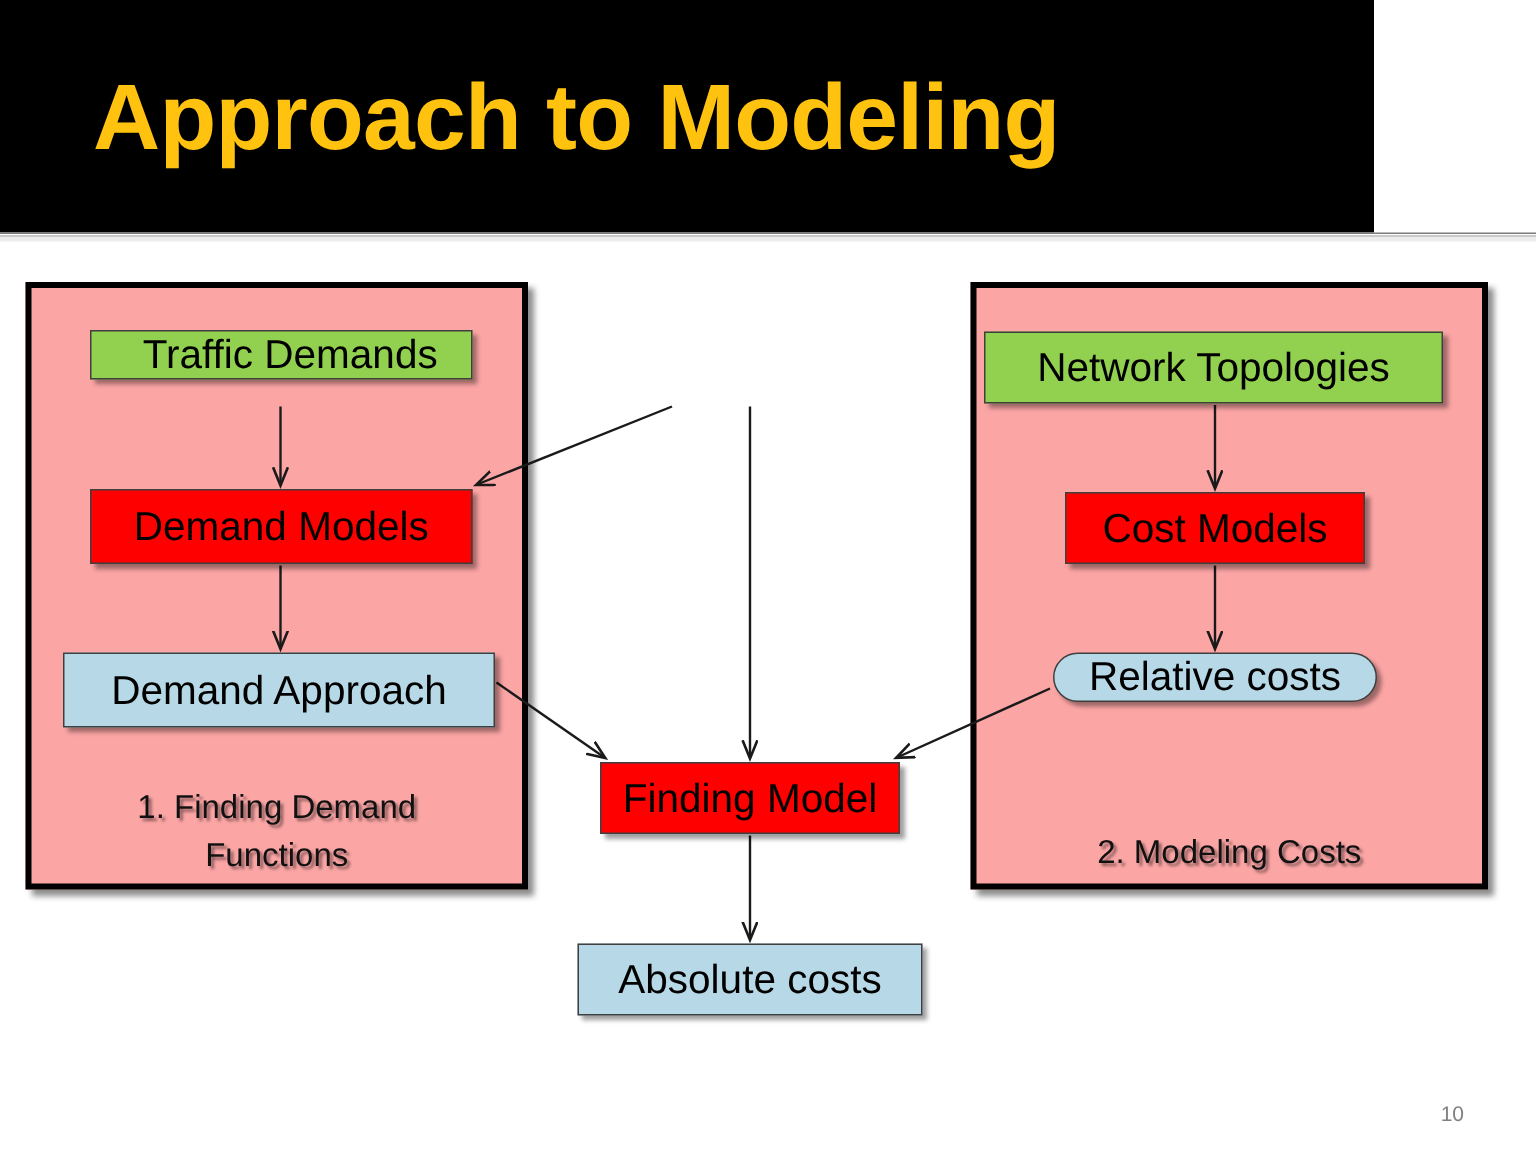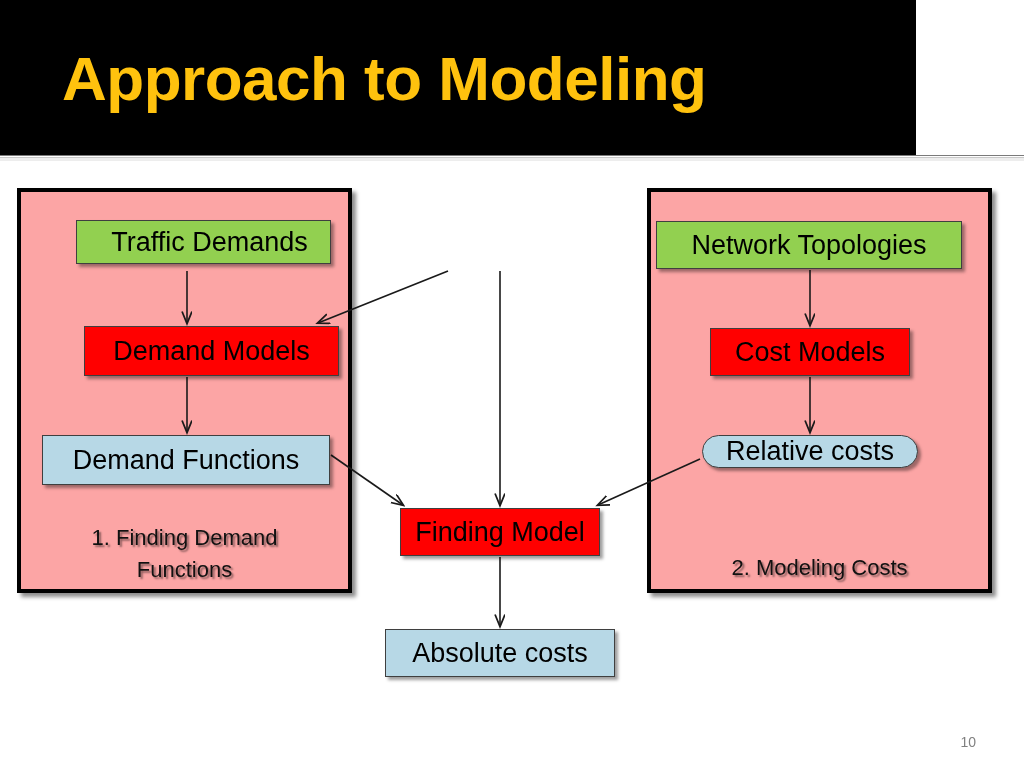--- a/index.html
+++ b/index.html
@@ -93,22 +93,22 @@
     align-items: center;
     justify-content: center;
     font-family: "Liberation Sans", sans-serif;
     color: #000000;
     white-space: nowrap;
   }
   .node.green { background: #92D050; }
   .node.red   { background: #FF0000; }
   .node.blue  { background: #B7D8E6; }
 
-  #node-traffic-demands   { left: 76px;  top: 220px; width: 255px; height: 44px; font-size: 27px; padding-left: 12px; }
-  #node-demand-models     { left: 60px;  top: 326px; width: 255px; height: 50px; font-size: 27px; margin-left: 24px; }
+  #node-traffic-demands   { left: 60px;  top: 220px; width: 255px; height: 33px; font-size: 27px; padding-left: 12px; }
+  #node-demand-models     { left: 60px;  top: 326px; width: 255px; height: 50px; font-size: 27px; }
   #node-demand-functions  { left: 42px;  top: 435px; width: 288px; height: 50px; font-size: 27px; }
 
   #node-current-prices    { left: 388px; top: 221px; width: 224px; height: 48px; font-size: 27px; }
   #node-profit-model      { left: 400px; top: 508px; width: 200px; height: 48px; font-size: 27px; }
   #node-absolute-costs    { left: 385px; top: 629px; width: 230px; height: 48px; font-size: 27px; }
 
   #node-network-topologies{ left: 656px; top: 221px; width: 306px; height: 48px; font-size: 27px; }
   #node-cost-models       { left: 710px; top: 328px; width: 200px; height: 48px; font-size: 27px; }
   #node-relative-costs    { left: 702px; top: 435px; width: 216px; height: 33px; font-size: 27px; border-radius: 19px; }
 
@@ -175,21 +175,21 @@
 
     <line x1="810" y1="377" x2="810" y2="432" stroke="#1a1a1a" stroke-width="1.6" marker-end="url(#arrowhead)"></line>
 
     <line x1="700" y1="459" x2="598" y2="505" stroke="#1a1a1a" stroke-width="1.6" marker-end="url(#arrowhead)"></line>
 
     <line x1="500" y1="557" x2="500" y2="626" stroke="#1a1a1a" stroke-width="1.6" marker-end="url(#arrowhead)"></line>
   </svg>
 
   <div class="node green" id="node-traffic-demands">Traffic Demands</div>
   <div class="node red" id="node-demand-models">Demand Models</div>
-  <div class="node blue" id="node-demand-functions">Demand Functions</div>
+  <div class="node blue" id="node-demand-functions">Demand Approach</div>
 
   <div class="node red" id="node-profit-model">Finding Model</div>
   <div class="node blue" id="node-absolute-costs">Absolute costs</div>
 
   <div class="node green" id="node-network-topologies">Network Topologies</div>
   <div class="node red" id="node-cost-models">Cost Models</div>
   <div class="node blue" id="node-relative-costs">Relative costs</div>
 </div>
 
 <div id="page-number">10</div>

